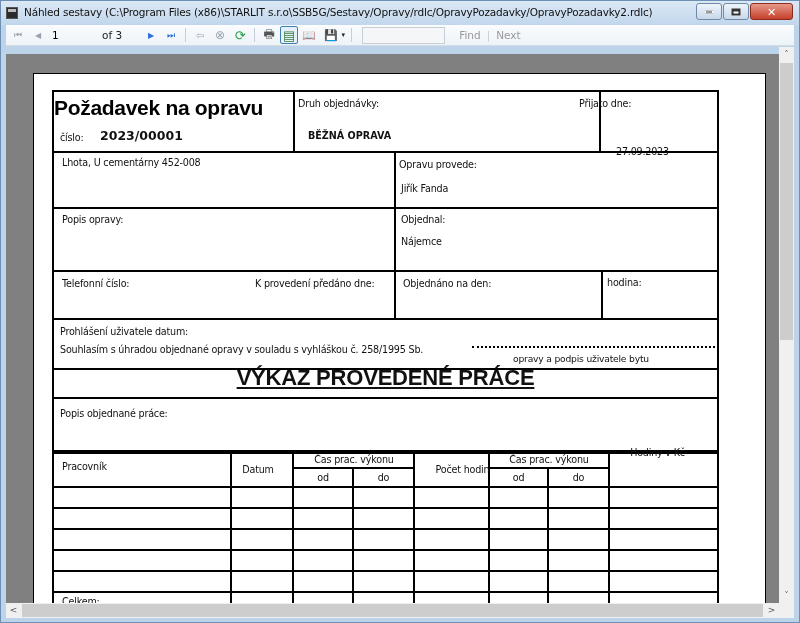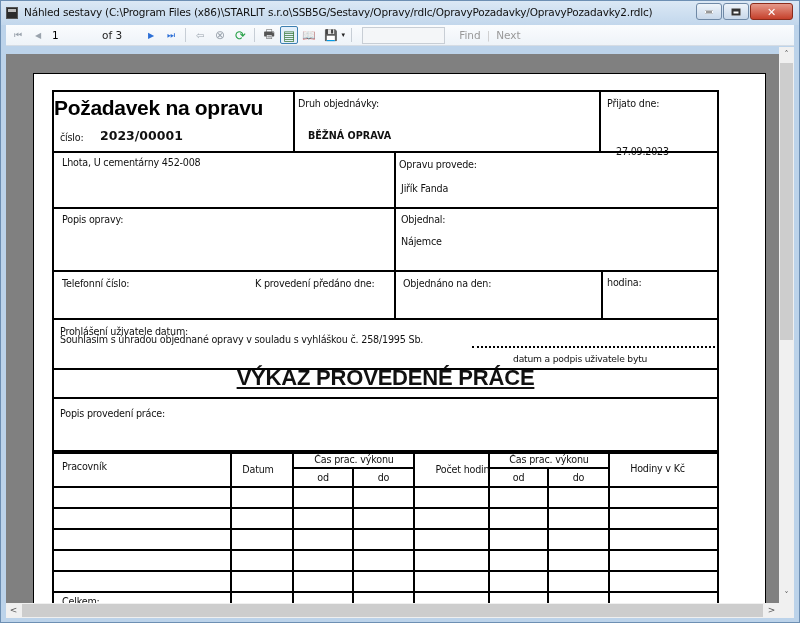--- a/index.html
+++ b/index.html
@@ -129,21 +129,21 @@
       <div class="form">
 
         <div class="cell" style="left:0;top:0;width:243px;height:63px;"></div>
         <div class="cell" style="left:241px;top:0;width:308px;height:63px;"></div>
         <div class="cell" style="left:547px;top:0;width:120px;height:63px;"></div>
         <div class="big-title" style="left:2px;top:6px;">Požadavek na opravu</div>
         <div class="lbl" style="left:8px;top:42px;">číslo:</div>
         <div class="num-value" style="left:48px;top:38px;">2023/00001</div>
         <div class="lbl" style="left:246px;top:8px;">Druh objednávky:</div>
         <div class="bold-sm" style="left:256px;top:40px;">BĚŽNÁ OPRAVA</div>
-        <div class="lbl" style="left:555px;top:8px;">Přijato dne:</div>
+        <div class="lbl" style="left:527px;top:8px;">Přijato dne:</div>
         <div class="lbl" style="left:564px;top:56px;">27.09.2023</div>
 
         <div class="cell" style="left:0;top:61px;width:344px;height:58px;"></div>
         <div class="cell" style="left:342px;top:61px;width:325px;height:58px;"></div>
         <div class="lbl" style="left:10px;top:67px;">Lhota, U cementárny 452-008</div>
         <div class="lbl" style="left:347px;top:69px;">Opravu provede:</div>
         <div class="lbl" style="left:349px;top:93px;">Jiřík Fanda</div>
 
         <div class="cell" style="left:0;top:117px;width:344px;height:65px;"></div>
         <div class="cell" style="left:342px;top:117px;width:325px;height:65px;"></div>
@@ -154,29 +154,29 @@
         <div class="cell" style="left:0;top:180px;width:344px;height:50px;"></div>
         <div class="cell" style="left:342px;top:180px;width:209px;height:50px;"></div>
         <div class="cell" style="left:549px;top:180px;width:118px;height:50px;"></div>
         <div class="lbl" style="left:10px;top:188px;">Telefonní číslo:</div>
         <div class="lbl" style="left:203px;top:188px;">K provedení předáno dne:</div>
         <div class="lbl" style="left:351px;top:188px;">Objednáno na den:</div>
         <div class="lbl" style="left:555px;top:187px;">hodina:</div>
 
         <div class="cell" style="left:0;top:228px;width:667px;height:52px;"></div>
         <div class="lbl" style="left:8px;top:236px;">Prohlášení uživatele datum:</div>
-        <div class="lbl" style="left:8px;top:244px;">Souhlasím s úhradou objednané opravy v souladu s vyhláškou č. 258/1995 Sb.</div>
+        <div class="lbl" style="left:8px;top:254px;">Souhlasím s úhradou objednané opravy v souladu s vyhláškou č. 258/1995 Sb.</div>
         <div class="dotline" style="left:420px;top:256px;width:243px;"></div>
-        <div class="lbl" style="left:461px;top:263px;font-size:9.2px;">datum  a podpis uživatele bytu</div>
+        <div class="lbl" style="left:461px;top:263px;font-size:9.2px;">opravy  a podpis uživatele bytu</div>
 
         <div class="cell" style="left:0;top:278px;width:667px;height:31px;"></div>
         <div class="section-title" style="top:275px;">VÝKAZ PROVEDENÉ PRÁCE</div>
 
         <div class="cell" style="left:0;top:307px;width:667px;height:55px;"></div>
-        <div class="lbl" style="left:8px;top:318px;">Popis provedení práce:</div>
+        <div class="lbl" style="left:8px;top:318px;">Popis objednané práce:</div>
 
         <div>
 
           <div class="grid-line-v" style="left:0;top:362px;height:160px;"></div>
           <div class="grid-line-v" style="left:665px;top:362px;height:160px;"></div>
 
           <div class="grid-line-h" style="left:0;top:362px;width:667px;"></div>
           <div class="grid-line-h" style="left:0;top:396px;width:667px;"></div>
           <div class="grid-line-h" style="left:0;top:417px;width:667px;"></div>
           <div class="grid-line-h" style="left:0;top:438px;width:667px;"></div>
@@ -197,21 +197,21 @@
 
           <div class="th" style="left:10px;top:371px;text-align:left;">Pracovník</div>
           <div class="th" style="left:180px;width:52px;top:374px;">Datum</div>
           <div class="th" style="left:242px;width:120px;top:364px;">Čas prac. výkonu</div>
           <div class="th" style="left:242px;width:58px;top:382px;">od</div>
           <div class="th" style="left:302px;width:59px;top:382px;">do</div>
           <div class="th" style="left:363px;width:95px;top:374px;">Počet hodin</div>
           <div class="th" style="left:438px;width:118px;top:364px;">Čas prac. výkonu</div>
           <div class="th" style="left:438px;width:57px;top:382px;">od</div>
           <div class="th" style="left:497px;width:59px;top:382px;">do</div>
-          <div class="th" style="left:558px;width:95px;top:373px;">Hodiny v Kč</div>
+          <div class="th" style="left:558px;width:95px;top:357px;">Hodiny v Kč</div>
 
           <div class="lbl" style="left:10px;top:506px;">Celkem:</div>
         </div>
 
       </div>
     </div>
   </div>
 
   <div class="vscroll">
     <div class="up">˄</div>

